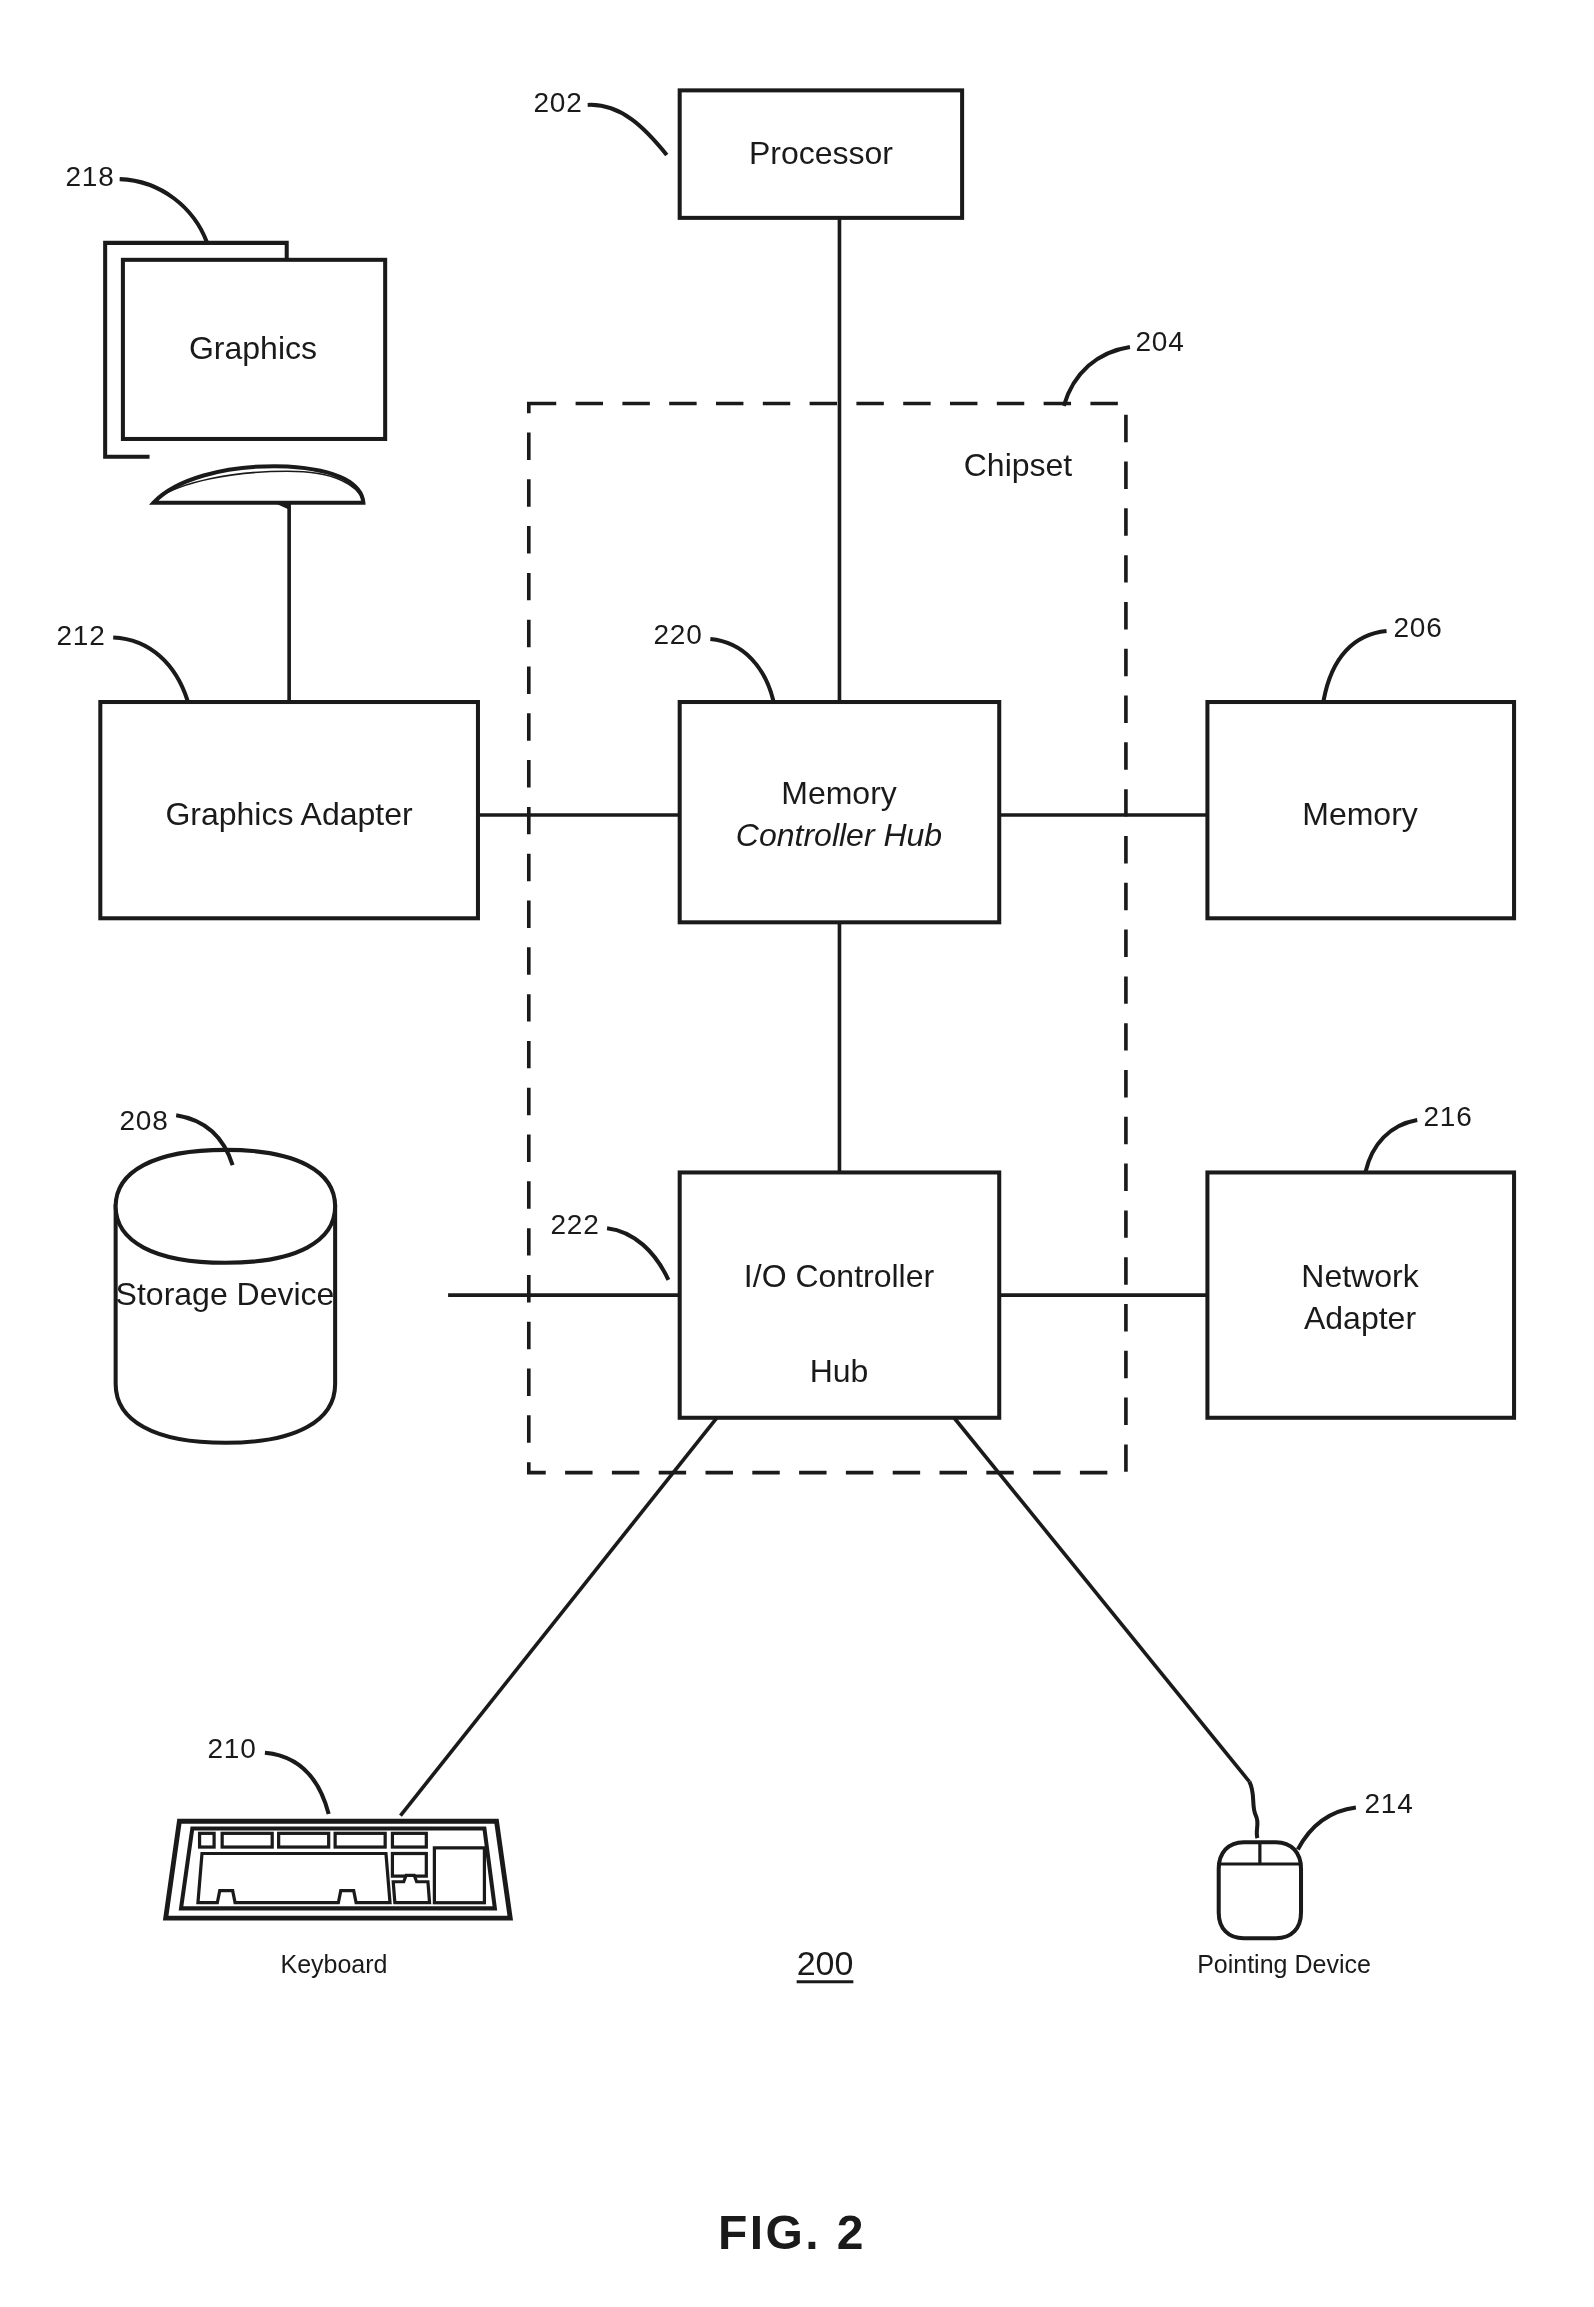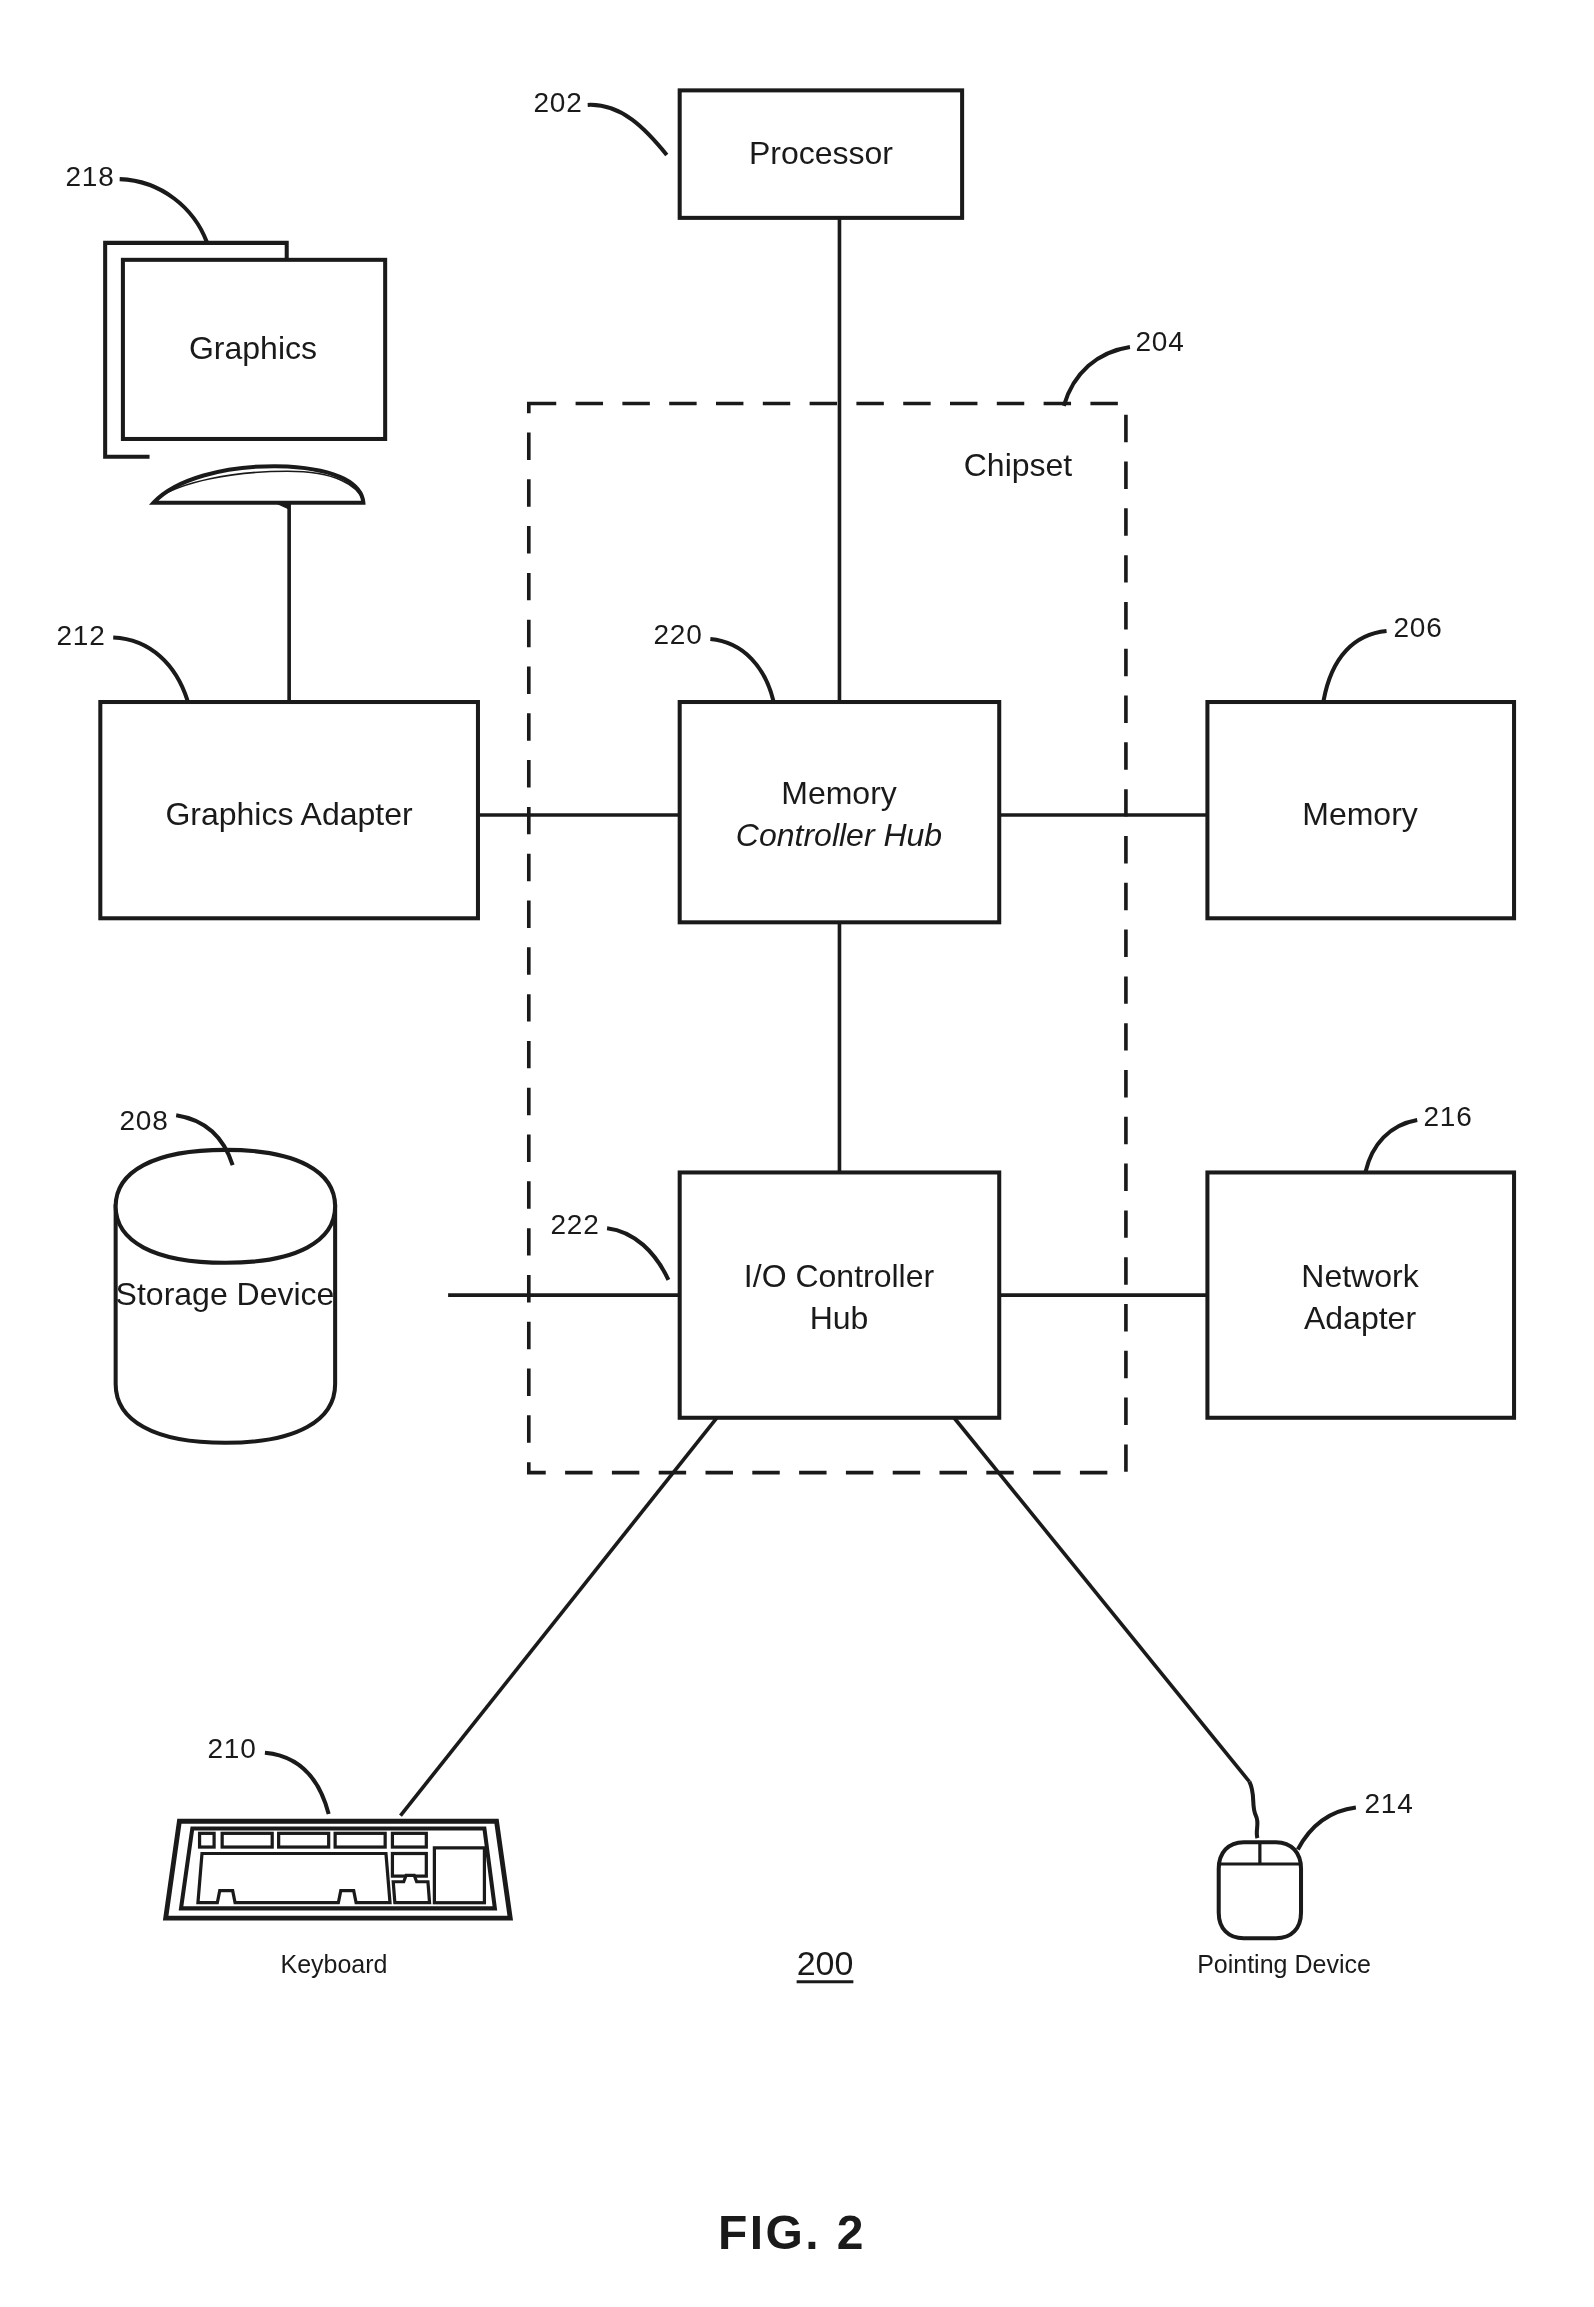--- a/index.html
+++ b/index.html
@@ -183,21 +183,21 @@
   <div class="box-label centered" style="left:289px; top:815px;">Graphics Adapter</div>
 
   <div class="box-label centered" style="left:839px; top:794px;">Memory</div>
   <div class="box-label centered" style="left:839px; top:836px;font-style:italic;">Controller Hub</div>
 
   <div class="box-label centered" style="left:1360px; top:815px;">Memory</div>
 
   <div class="box-label centered" style="left:225px; top:1295px;">Storage Device</div>
 
   <div class="box-label centered" style="left:839px; top:1277px;">I/O Controller</div>
-  <div class="box-label centered" style="left:839px; top:1319px;text-align:right;">Hub</div>
+  <div class="box-label centered" style="left:839px; top:1372px;text-align:right;">Hub</div>
 
   <div class="box-label centered" style="left:1360px; top:1277px;">Network</div>
   <div class="box-label centered" style="left:1360px; top:1319px;">Adapter</div>
 
   <div class="dev-label centered" style="left:334px; top:1964px;">Keyboard</div>
 
   <div class="dev-label centered" style="left:1284px; top:1964px;text-align:right;">Pointing Device</div>
 
   <div class="ref-num centered" style="left:558px; top:103px;">202</div>
 

